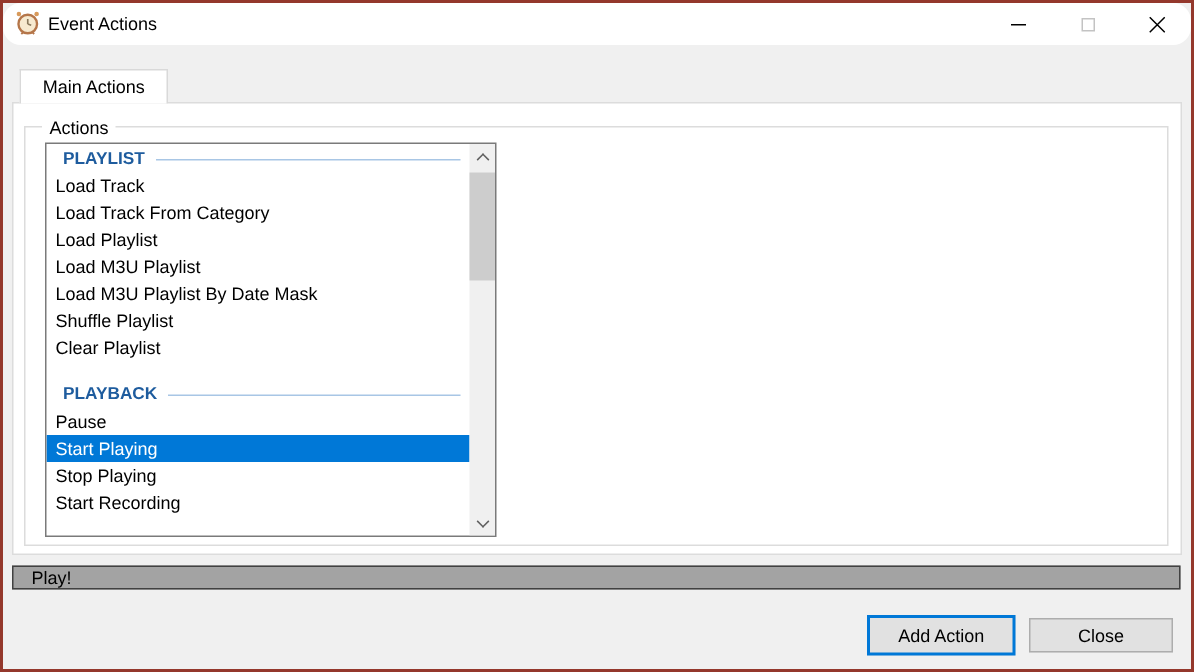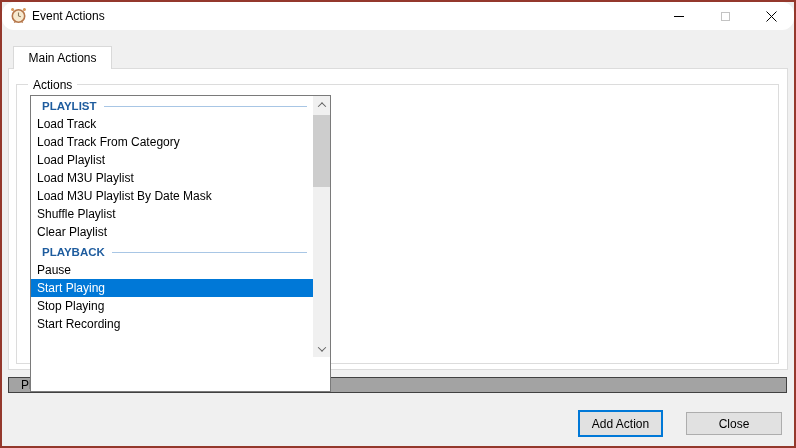--- a/index.html
+++ b/index.html
@@ -33,30 +33,30 @@
   .groupbox {
     position:absolute; left:14px; top:82px; width:763px; height:280px;
     border:1px solid #dcdcdc; z-index:2;
   }
   .group-label {
     position:absolute; left:26px; top:76px; z-index:4; background:#fff; padding:0 5px; font-size:12px;
   }
 
   
   .listbox {
-    position:absolute; left:28px; top:93px; width:301px; height:297px;
+    position:absolute; left:28px; top:93px; width:301px; height:263px;
     background:#fff; border:1px solid #7a7a7a; z-index:5; overflow:hidden;
   }
   .list-rows { position:absolute; left:0; top:1px; width:282px; }
   .row { height:18px; line-height:18px; font-size:12px; white-space:nowrap; }
   .row.item { padding-left:6px; color:#000; cursor:default; }
   .row.item.selected { background:#0078d7; color:#fff; }
   .row.header { display:flex; align-items:center; padding-left:11px; color:#1e5c9e; font-weight:bold; font-size:11.5px; margin-top:0; }
   .row.header + .row { }
-  .row.header:not(:first-child) { margin-top:2px; }
+  .row.header:not(:first-child) { margin-top:13px; }
   .row.header .hline { flex:1; border-top:1px solid #a8c6e5; margin:0 6px 0 7px; height:0; }
 
   
   .scrollbar { position:absolute; right:0; top:0; width:17px; height:261px; background:#f0f0f0; }
   .sb-btn { position:absolute; left:0; width:17px; height:17px; display:flex; align-items:center; justify-content:center; }
   .sb-btn.up { top:0; } .sb-btn.down { bottom:0; }
   .sb-thumb { position:absolute; left:0; top:19px; width:17px; height:72px; background:#cdcdcd; }
   .chev { display:block; width:6px; height:6px; border-right:1.4px solid #606060; border-bottom:1.4px solid #606060; }
   .chev.up { transform:rotate(-135deg) translate(-1px,-1px); }
   .chev.down { transform:rotate(45deg) translate(-1px,-1px); }
@@ -79,21 +79,21 @@
   .action-textbox {
     position:absolute; left:6px; top:375px; width:779px; height:16px;
     background:#a3a3a3; border:1px solid #414141; font-family:"Liberation Sans", sans-serif;
     font-size:12px; padding:0 12px; color:#000; outline:none;
   }
   .btn {
     position:absolute; background:#e1e1e1; border:1px solid #adadad;
     font-family:"Liberation Sans", sans-serif; font-size:12px; color:#000;
     display:flex; align-items:center; justify-content:center; cursor:default;
   }
-  .btn.primary { left:576px; top:408px; width:85px; height:27px; border:2px solid #0078d7; }
+  .btn.primary { left:576px; top:408px; width:99px; height:27px; border:2px solid #0078d7; }
   .btn.normal { left:684px; top:410px; width:96px; height:23px; }
 </style>
 </head>
 <body>
 
 <div class="window">
 
   <div class="titlebar">
     <span class="app-icon">
       <svg width="17" height="17" viewBox="0 0 17 17">

